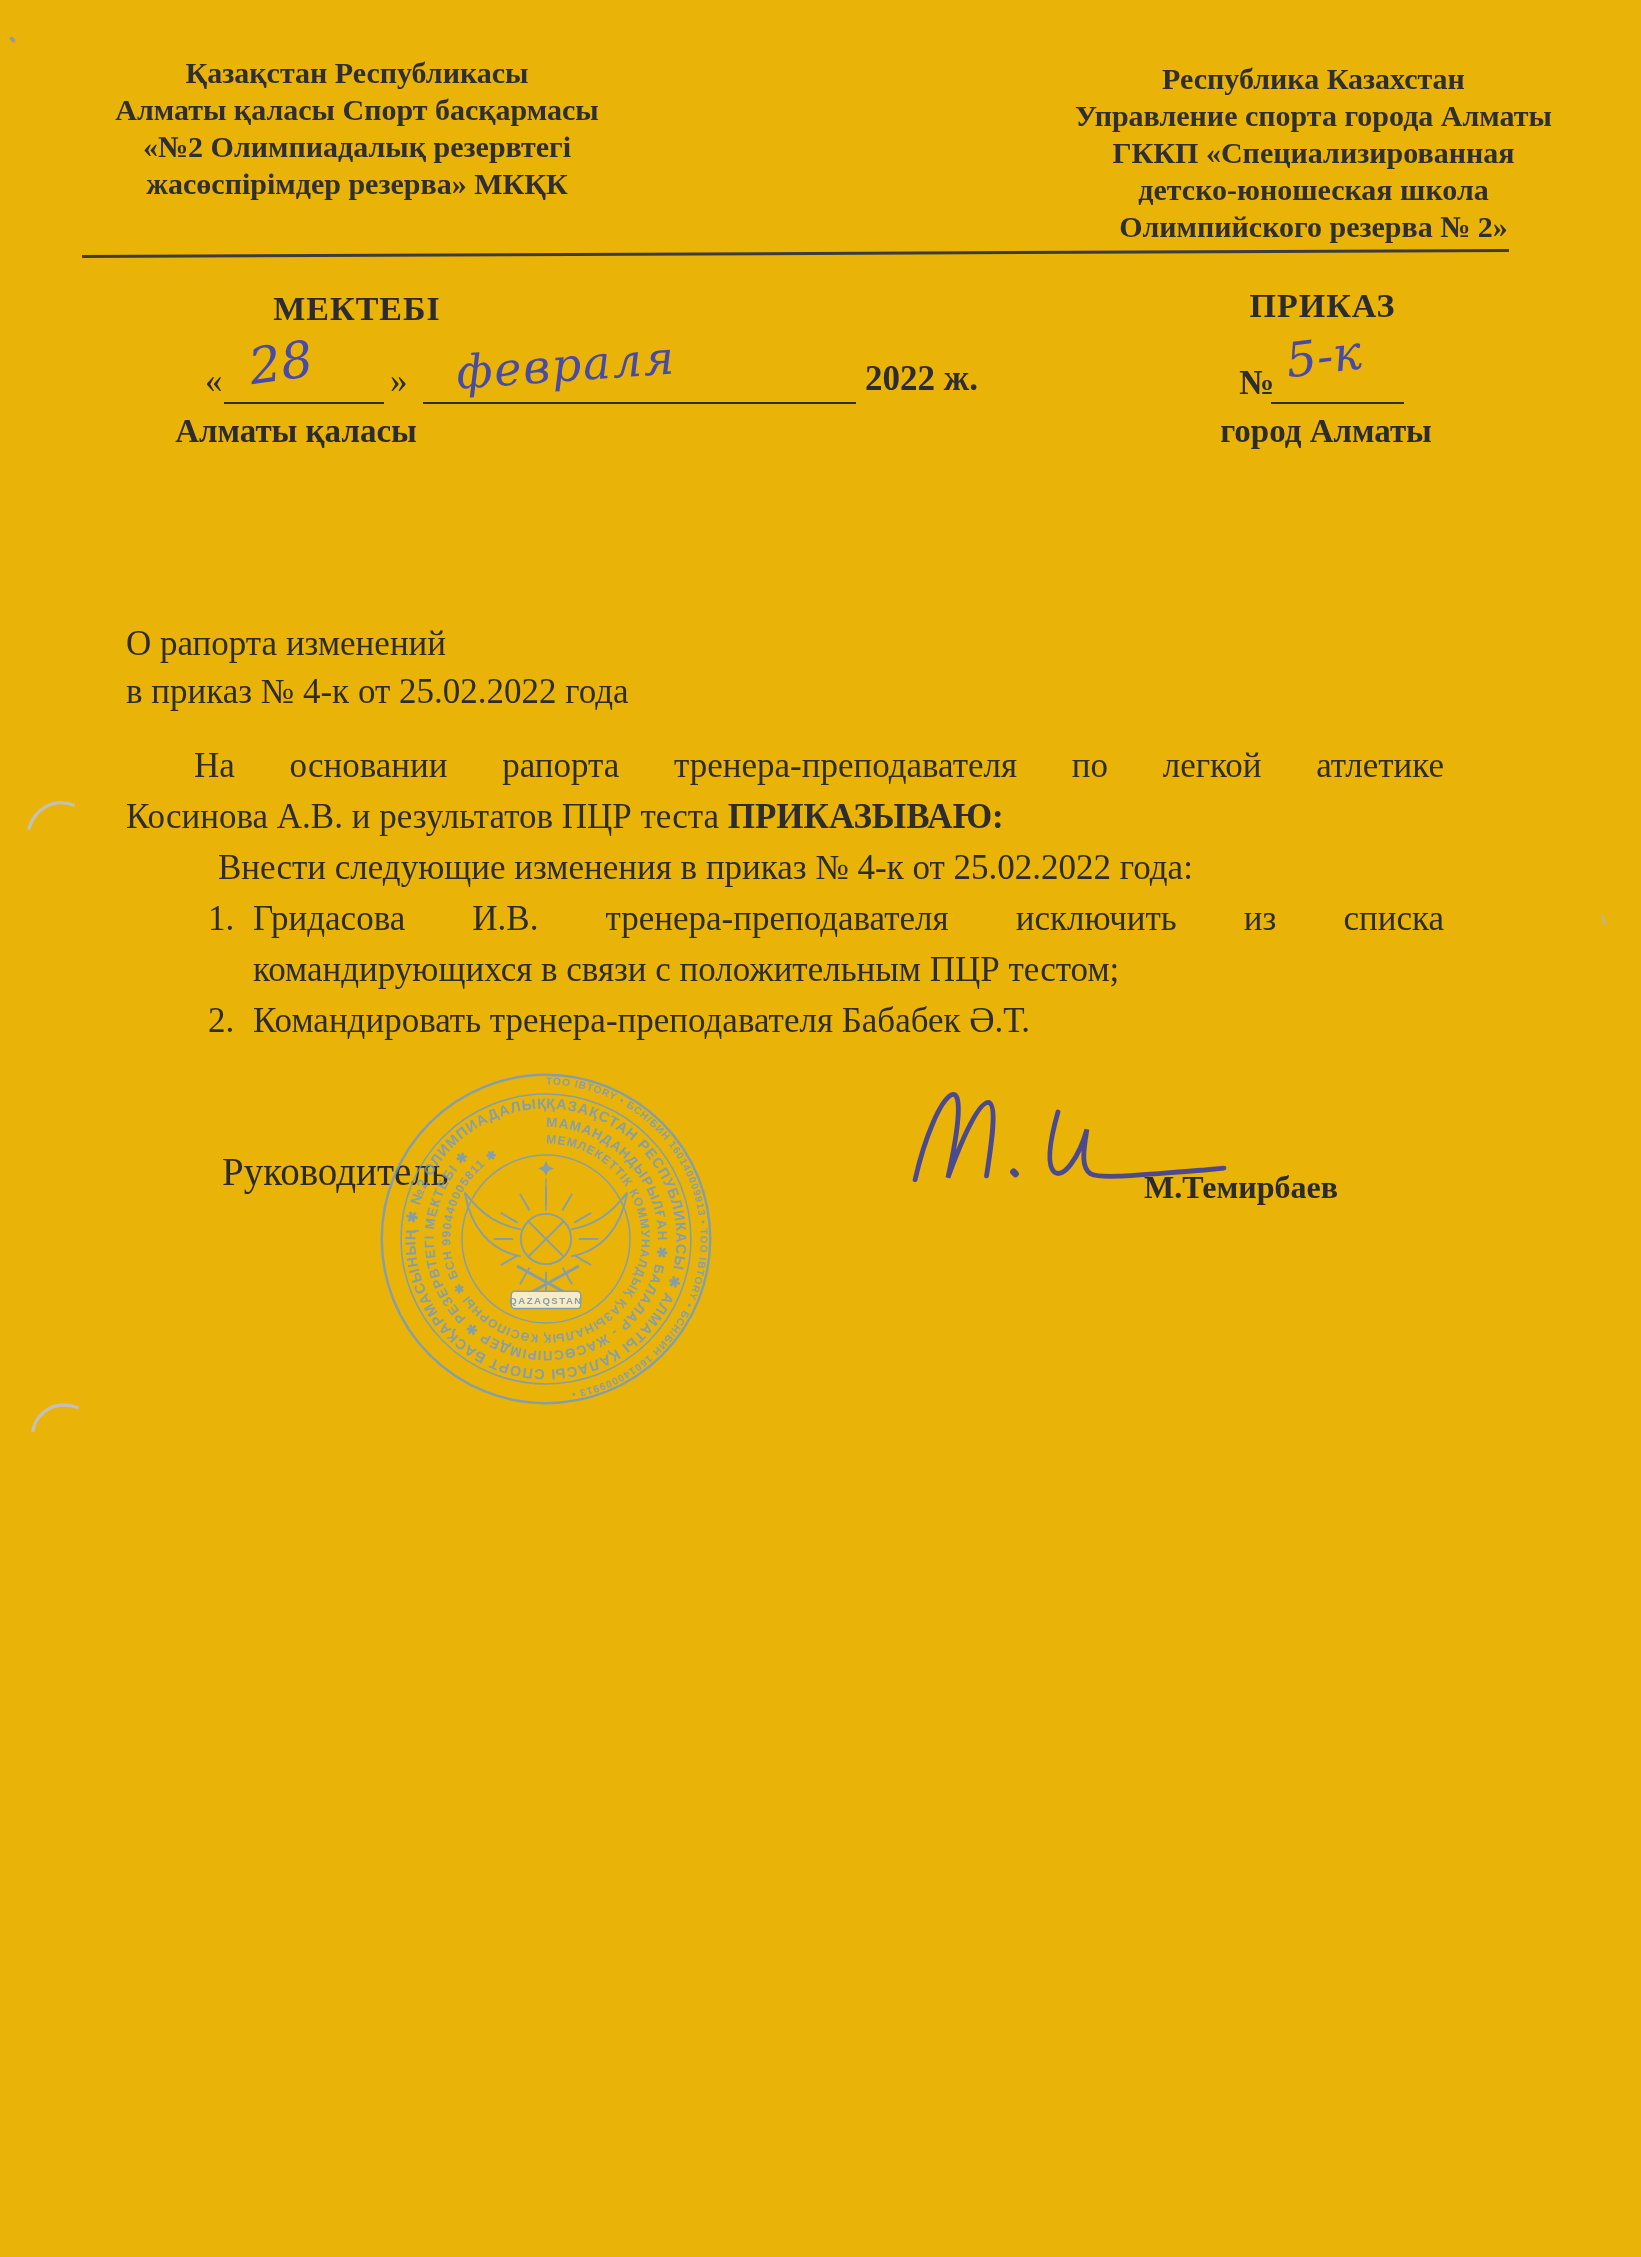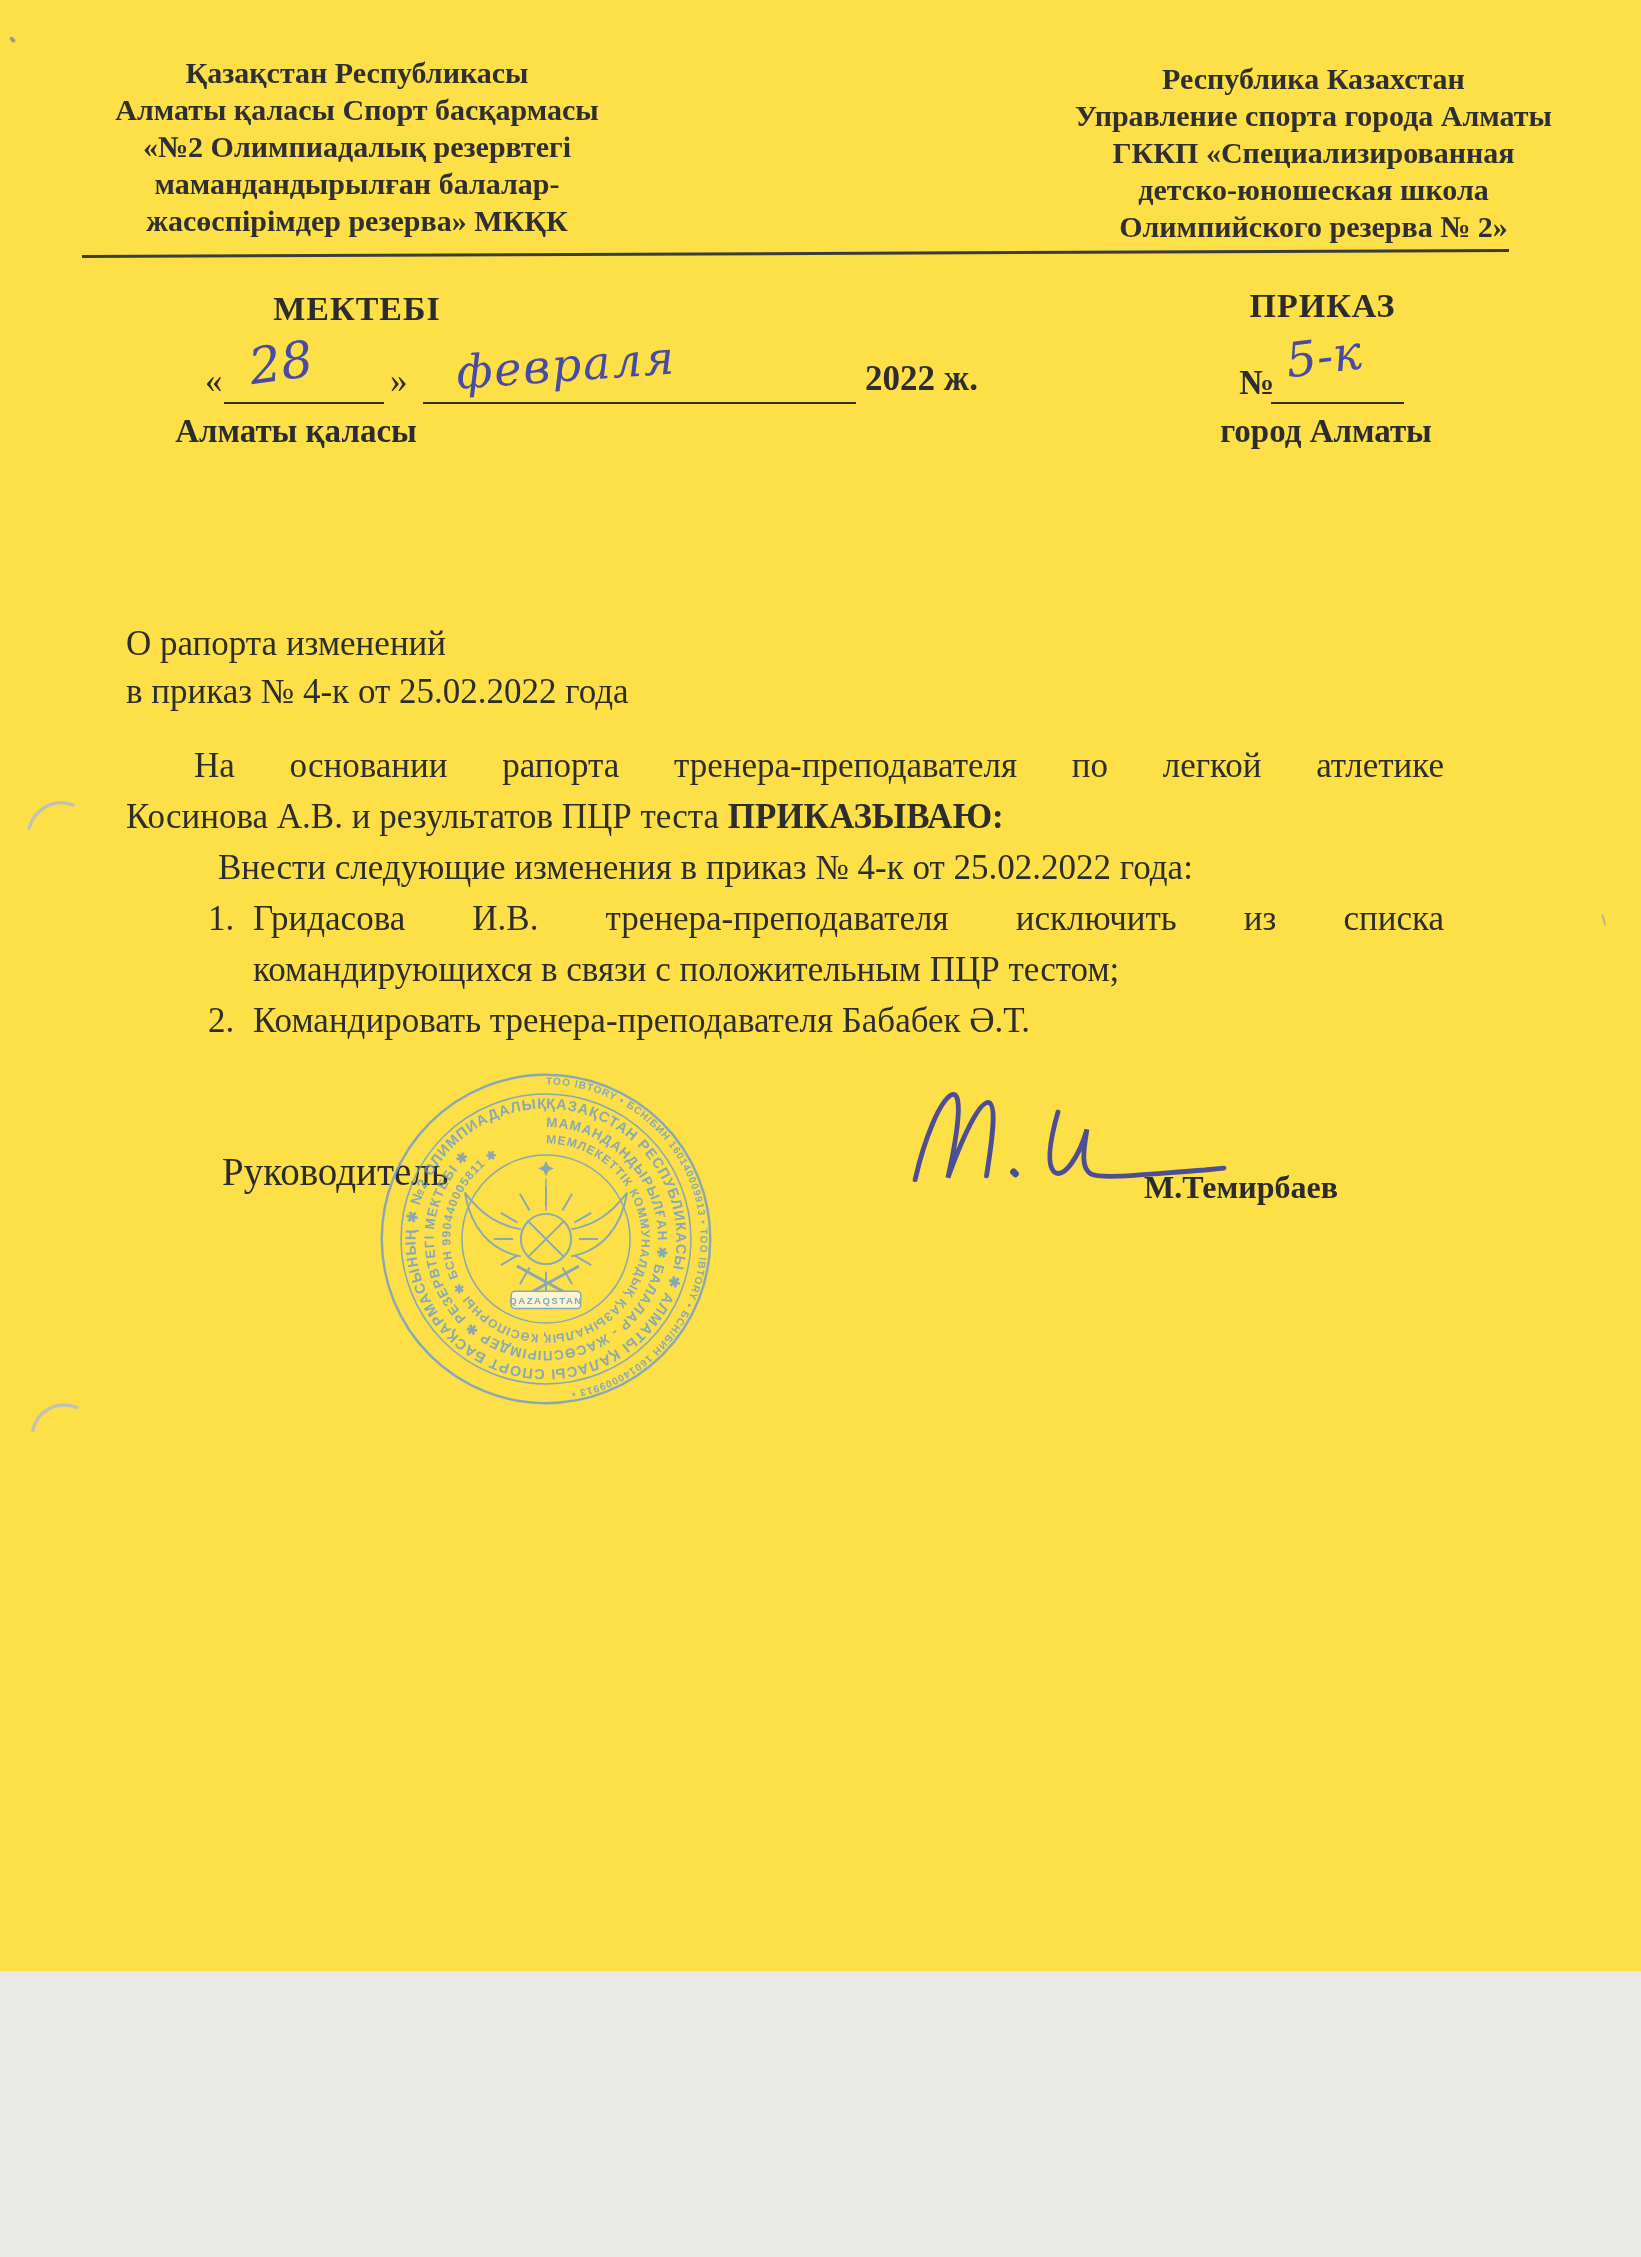--- a/index.html
+++ b/index.html
@@ -1,18 +1,18 @@
 <!DOCTYPE html>
 <html><head>
 <meta charset="utf-8">
 <style>
   html,body { margin:0; padding:0; background:#e8e8e4; }
   .page {
-    position:relative; width:1641px; height:1971px; margin:0 auto;
-    background:#fde047; overflow:hidden;
+    position:relative; width:1641px; height:2257px; margin:0 auto;
+    background:#eab308; overflow:hidden;
     font-family:"Liberation Serif", serif; color:#2d2d2d;
   }
 
   
   .hdr { position:absolute; text-align:center; font-weight:bold;
          font-size:30px; line-height:37px; color:#2f2f31; }
   .hdr-left  { left:101px; top:54px;  width:512px; }
   .hdr-right { left:1043px; top:54px; width:541px;margin-top:6px; }
 
   .rule { position:absolute; left:82px; top:252px; width:1427px; height:2.9px;
@@ -59,21 +59,20 @@
 </style>
 </head>
 <body>
 
 <div class="page">
 
   <div class="hdr hdr-left">
     <div>Қазақстан Республикасы</div>
     <div>Алматы қаласы Спорт басқармасы</div>
     <div>«№2 Олимпиадалық резервтегі</div>
-    <div>мамандандырылған балалар-</div>
     <div>жасөспірімдер резерва» МКҚК</div>
   </div>
   <div class="hdr hdr-right">
     <div>Республика Казахстан</div>
     <div>Управление спорта города Алматы</div>
     <div>ГККП «Специализированная</div>
     <div>детско-юношеская школа</div>
     <div>Олимпийского резерва № 2»</div>
   </div>
 

